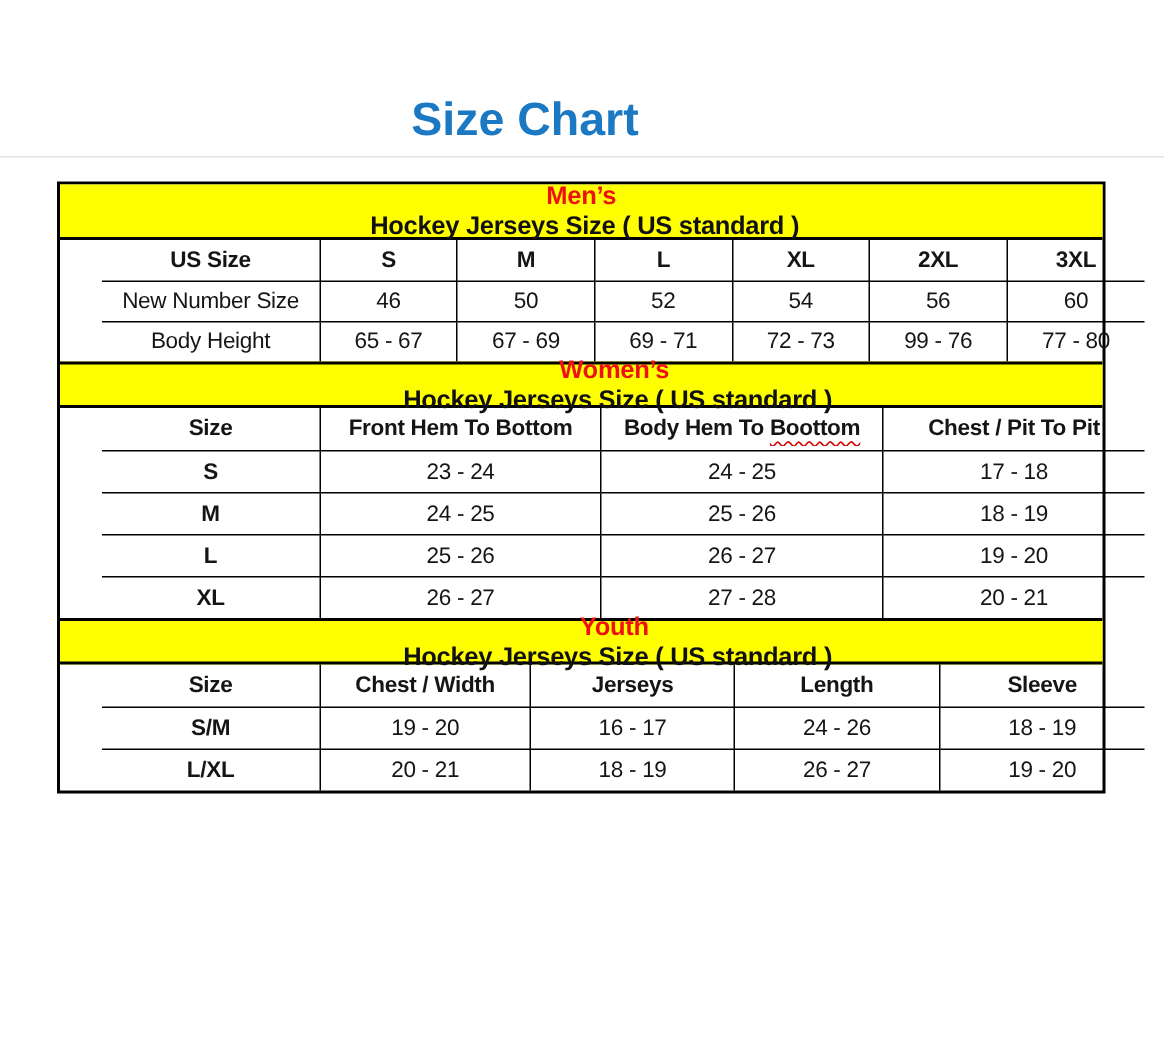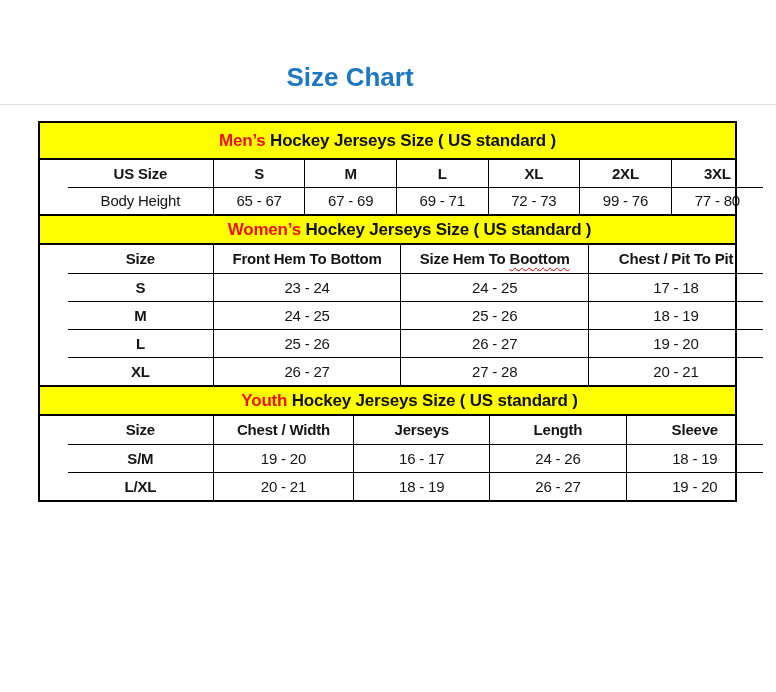--- a/index.html
+++ b/index.html
@@ -9,21 +9,21 @@
     background: #ffffff;
     font-family: "Liberation Sans", sans-serif;
     color: #151515;
     letter-spacing: -0.2px;
     overflow: hidden;
   }
   .page-title {
     position: absolute;
     top: 62px; left: 0; width: 700px;
     text-align: center;
-    font-size: 26px;
+    font-size: 31px;
     font-weight: 700;
     color: #1b78c3;
     letter-spacing: 0px;
   }
   .top-rule {
     position: absolute;
     top: 104px; left: 0; width: 776px; height: 1px;
     background: #e2e2e2;
   }
   .chart {
@@ -35,20 +35,21 @@
   .band {
     background: #ffff00;
     display: flex;
     align-items: center;
     justify-content: center;
     font-weight: 700;
     font-size: 17px;
     color: #111;
     border-bottom: 2px solid #000;
     white-space: pre;
+    flex-direction: column;
   }
   .band-lg { height: 37px; }
   .band-sm { height: 31px; border-top: 2px solid #000; padding-left: 44px; }
   .red { color: #ee1111; }
   table { width: 100%; border-collapse: collapse; table-layout: fixed; margin-left: 28px; }
   th, td {
     border: 1px solid #000;
     text-align: center;
     vertical-align: middle;
     font-size: 15px;
@@ -97,20 +98,29 @@
         <tr>
       <th>US Size</th>
       <th>S</th>
       <th>M</th>
       <th>L</th>
       <th>XL</th>
       <th>2XL</th>
       <th>3XL</th>
     </tr>
     <tr>
+      <td>New Number Size</td>
+      <td>46</td>
+      <td>50</td>
+      <td>52</td>
+      <td>54</td>
+      <td>56</td>
+      <td>60</td>
+    </tr>
+    <tr>
       <td>Body Height</td>
       <td>65 - 67</td>
       <td>67 - 69</td>
       <td>69 - 71</td>
       <td>72 - 73</td>
       <td>99 - 76</td>
       <td>77 - 80</td>
     </tr>
   </tbody>
     </table>
@@ -121,21 +131,21 @@
     <colgroup>
       <col style="width:20.9%">
         <col style="width:27.0%">
         <col style="width:27.0%">
         <col style="width:25.1%">
     </colgroup>
     <tbody>
         <tr>
       <th>Size</th>
       <th>Front Hem To Bottom</th>
-      <th><span>Size Hem To </span><span class="wavy">Boottom</span></th>
+      <th><span>Body Hem To </span><span class="wavy">Boottom</span></th>
       <th>Chest / Pit To Pit</th>
     </tr>
     <tr>
       <td class="b">S</td>
       <td>23 - 24</td>
       <td>24 - 25</td>
       <td>17 - 18</td>
     </tr>
     <tr>
       <td class="b">M</td>

